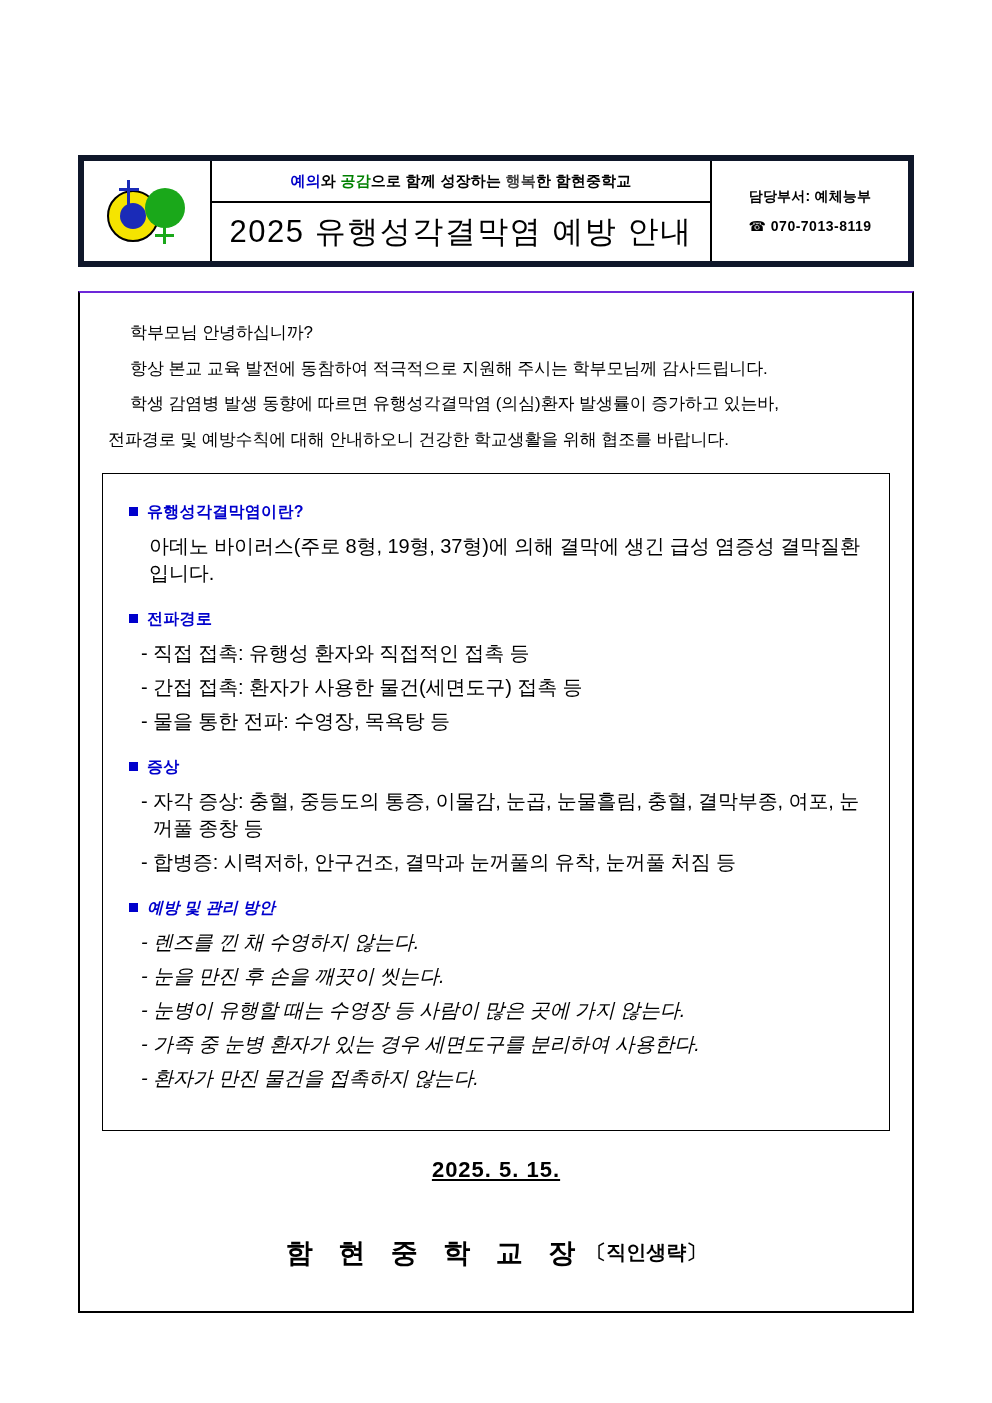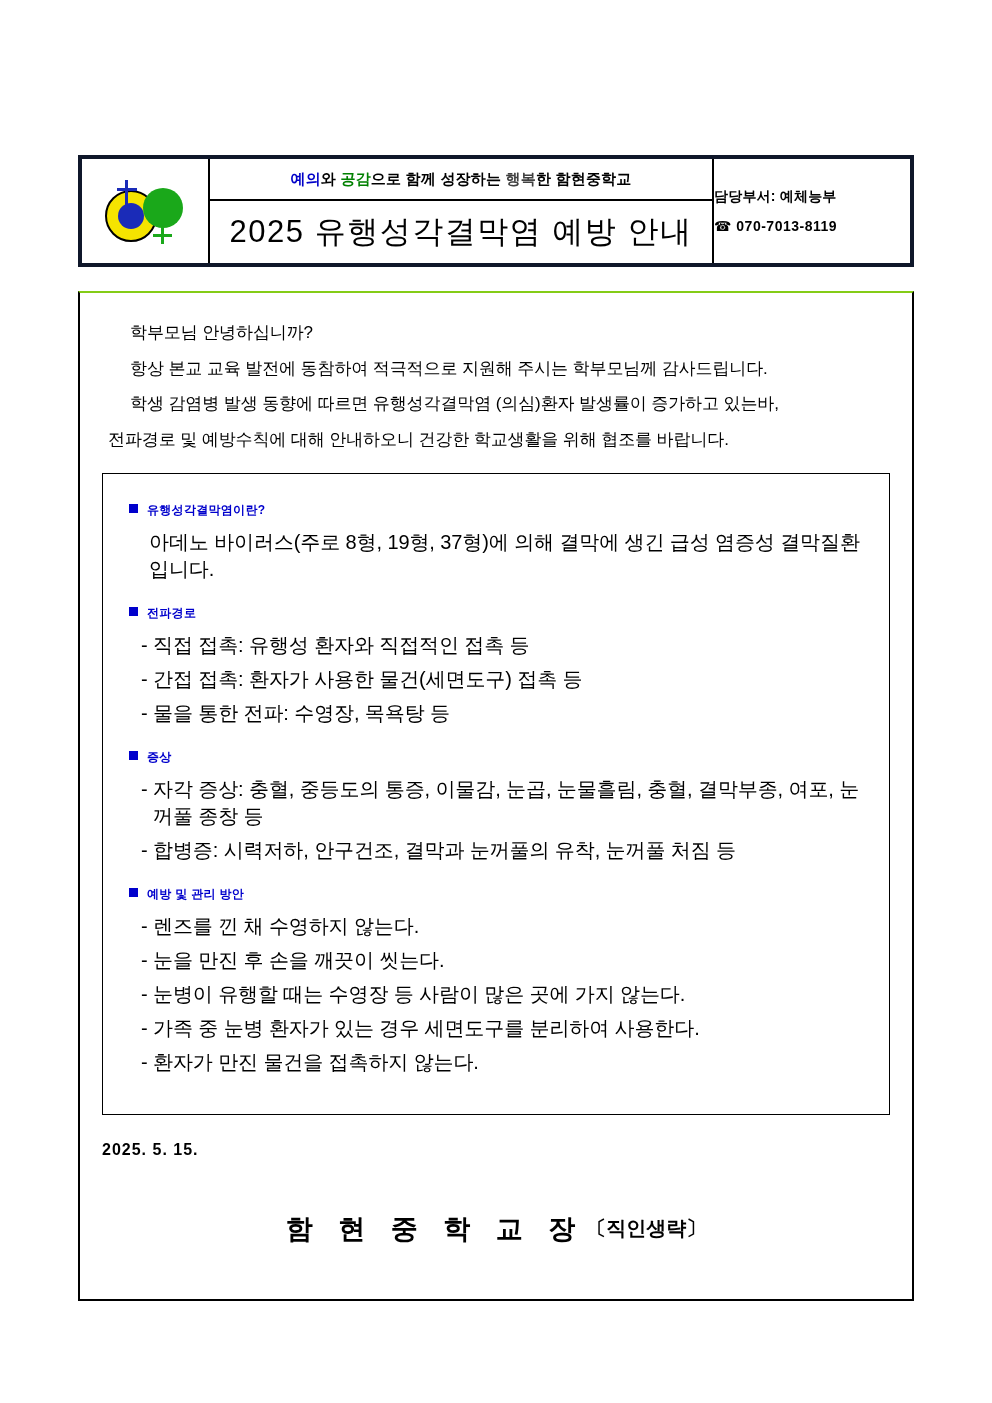--- a/index.html
+++ b/index.html
@@ -17,21 +17,21 @@
   .page {
     position: absolute;
     left: 78px;
     top: 155px;
     width: 836px;
   }
 
   
   .header {
     display: flex;
-    border: 4px solid #0f172a;
+    border: 6px solid #0f172a;
     box-sizing: border-box;
     height: 112px;
   }
   .header-logo {
     width: 128px;
     border-right: 2px solid #000;
     display: flex;
     align-items: center;
     justify-content: center;
     box-sizing: border-box;
@@ -69,63 +69,64 @@
     font-size: 31px;
     font-weight: normal;
     letter-spacing: 1.5px;
   }
 
   .header-right {
     width: 198px;
     border-left: 2px solid #000;
     display: flex;
     flex-direction: column;
+    align-items: center;
     justify-content: center;
     gap: 12px;
     box-sizing: border-box;
     font-size: 14px;
     font-weight: bold;
   }
   .header-right .dept { letter-spacing: 0.2px; }
   .header-right .tel { letter-spacing: 0.5px; }
 
   
   .body-box {
     border: 2px solid #000;
     border-top: none;
     margin-top: 24px;
     box-sizing: border-box;
     padding: 28px 22px 40px 22px;
     min-height: 1010px;
   }
-  .body-box.with-top { border-top: 2px solid #84cc16; }
+  .body-box.with-top { border-top: 2px solid #6d28d9; }
 
   .intro p {
     margin: 0 0 11px 0;
     font-size: 17px;
     line-height: 1.45;
     letter-spacing: -0.1px;
   }
   .intro p.i1 { padding-left: 28px; }
   .intro p.i2 { padding-left: 28px; }
   .intro p.i3 { padding-left: 28px; }
   .intro p.i4 { padding-left: 6px; }
 
   .info-box {
     border: 1px solid #000;
     margin-top: 20px;
     padding: 28px 26px 26px 26px;
     box-sizing: border-box;
   }
 
   .section { margin-bottom: 22px; }
-  .section:last-child { margin-bottom: 12px; }
+  .section:last-child { margin-bottom: 12px; font-style: italic; }
 
   .sec-head {
-    font-size: 12px;
+    font-size: 16px;
     font-weight: bold;
     color: #0000cc;
     margin: 0 0 10px 0;
     letter-spacing: 0.3px;
   }
   .sq {
     display: inline-block;
     width: 9px;
     height: 9px;
     background: #0000cc;
@@ -135,24 +136,26 @@
   .sec-line {
     font-size: 20px;
     margin: 0 0 7px 0;
     padding-left: 20px;
     letter-spacing: -0.1px;
     line-height: 1.35;
   }
   .sec-line.dash { padding-left: 24px; text-indent: -12px; }
 
   .date-line {
-    font-size: 16px;
+    text-align: center;
+    font-size: 22px;
     font-weight: bold;
     letter-spacing: 1px;
     margin-top: 26px;
+    text-decoration: underline;
   }
   .signature {
     text-align: center;
     margin-top: 52px;
     font-size: 27px;
     font-weight: bold;
     letter-spacing: 9px;
   }
   .signature .seal {
     font-size: 20px;

